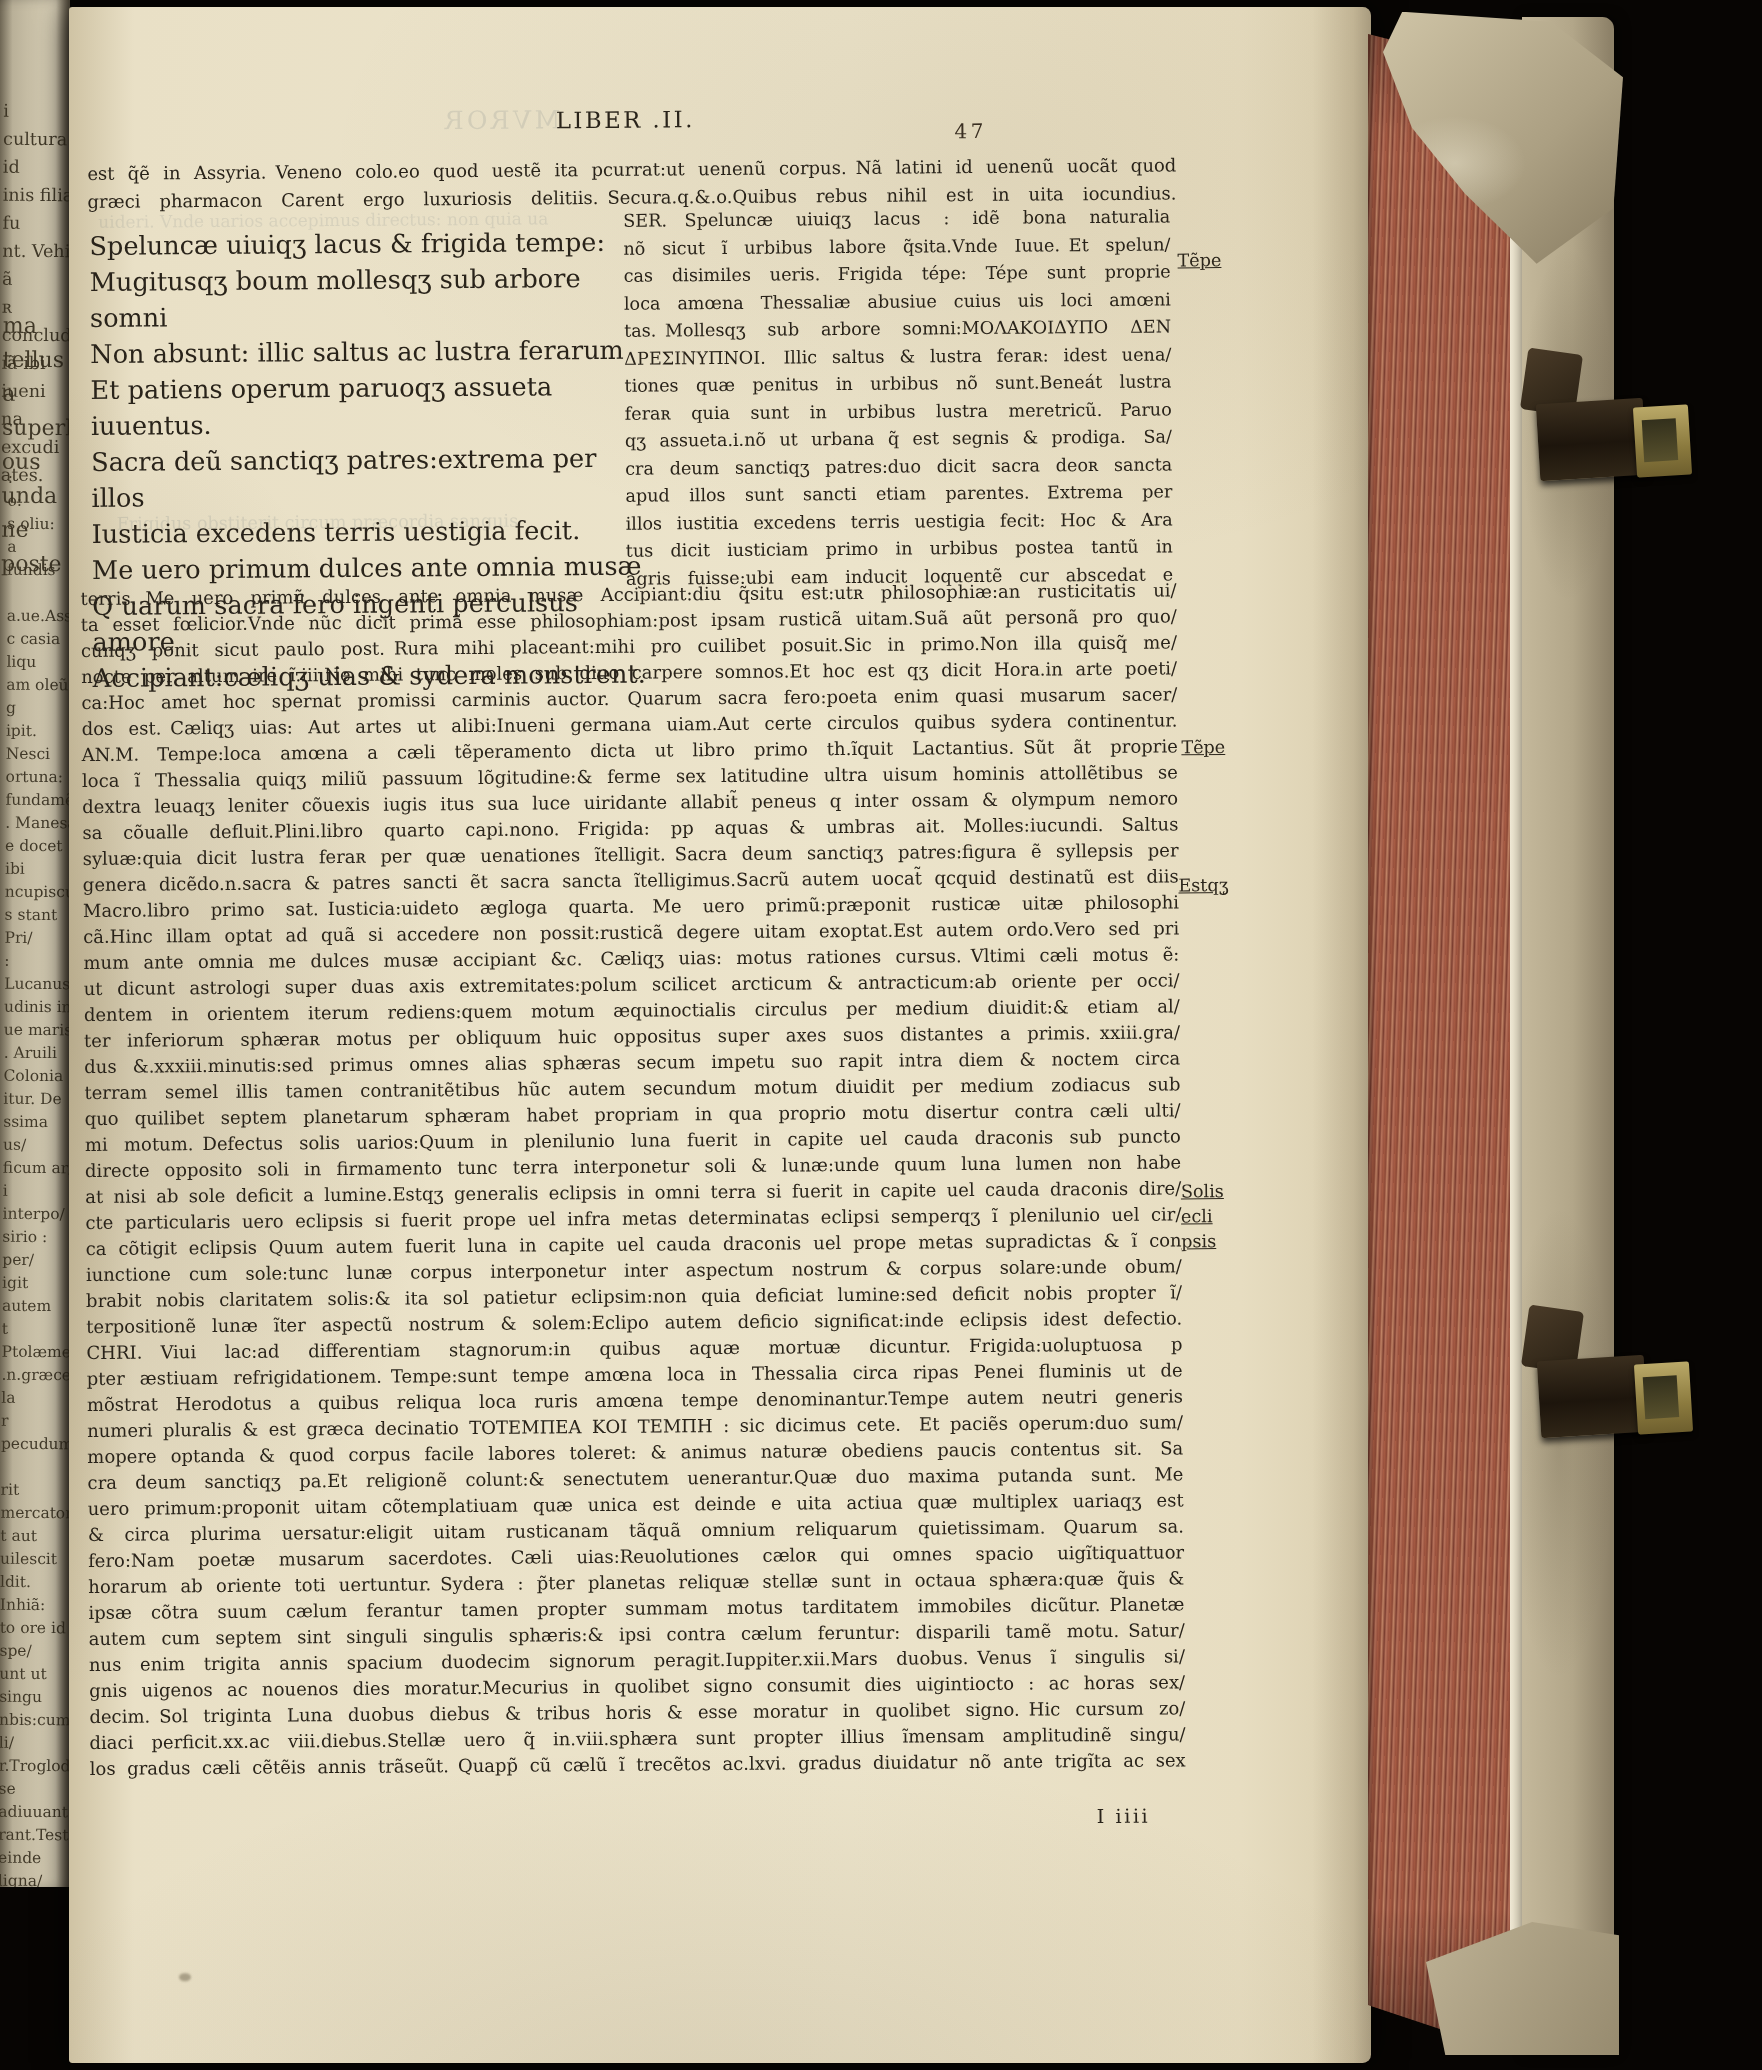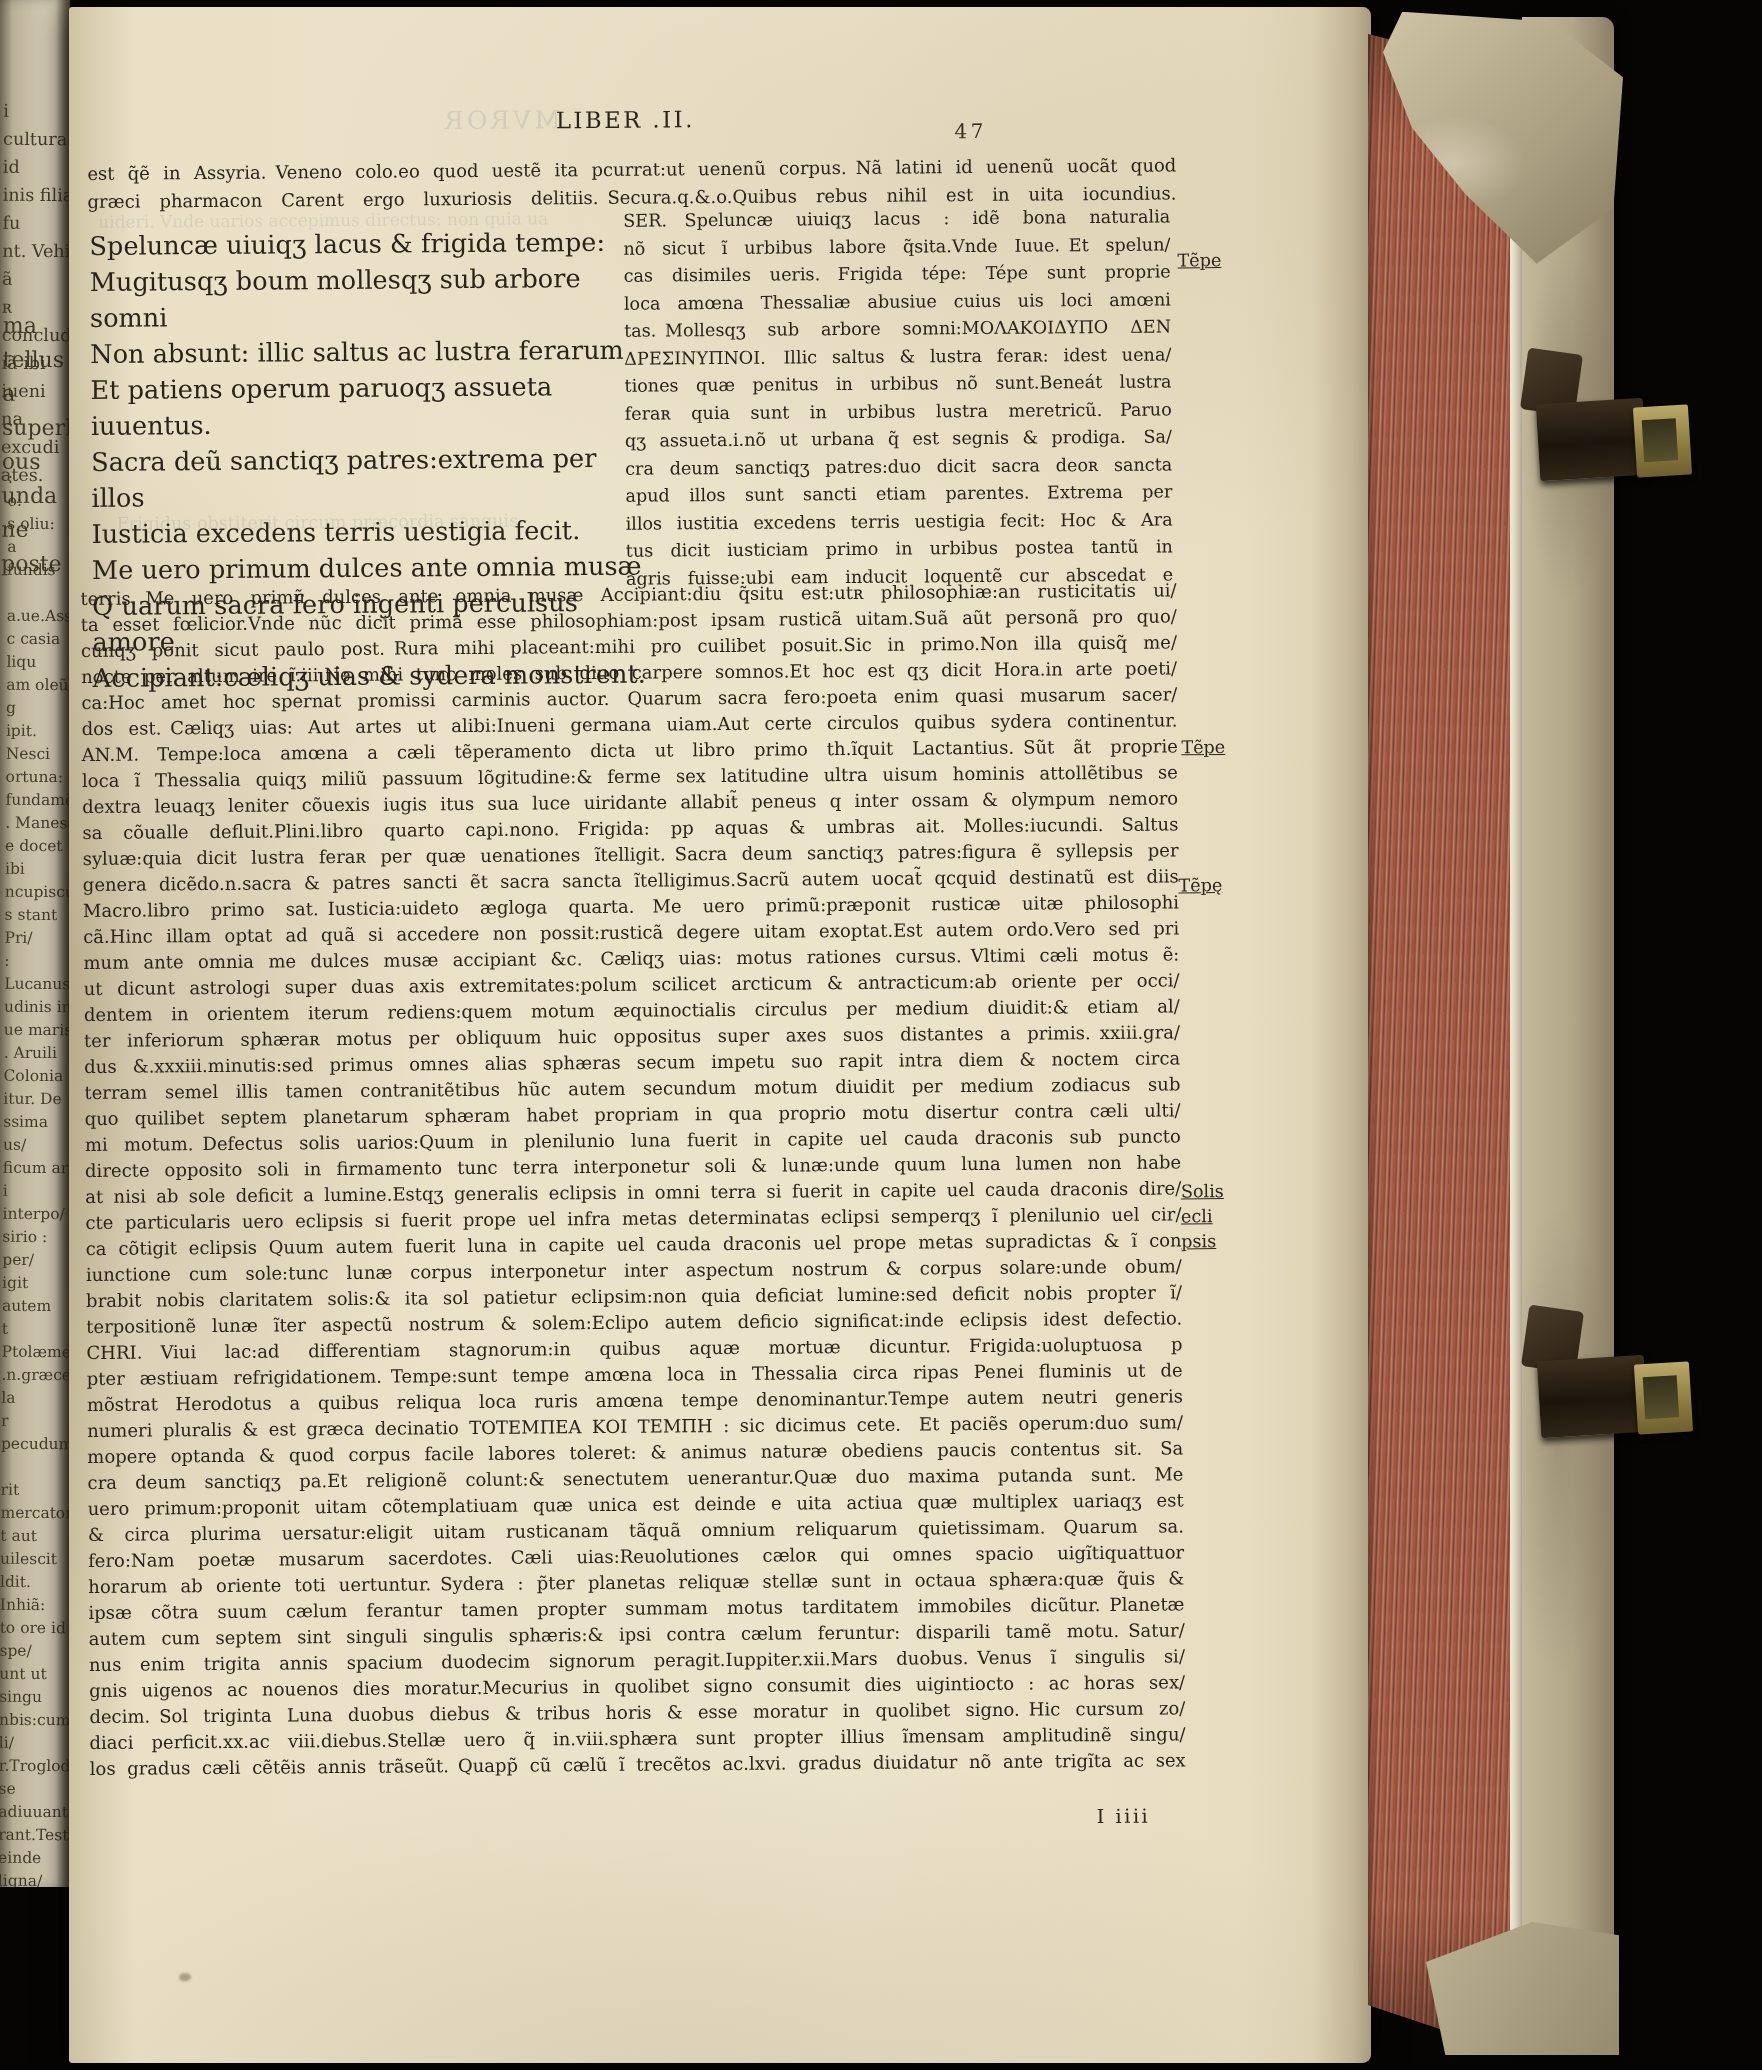--- a/index.html
+++ b/index.html
@@ -207,21 +207,21 @@
 feraʀ quia sunt in urbibus lustra meretricũ.  Paruo
 qʒ assueta.i.nõ ut urbana q̃ est segnis &amp; prodiga.  Sa/
 cra deum sanctiqʒ patres:duo dicit sacra deoʀ sancta
 apud illos sunt sancti etiam parentes.  Extrema per
 illos iustitia excedens terris uestigia fecit: Hoc &amp; Ara
 tus dicit iusticiam primo in urbibus postea tantũ in
 agris fuisse:ubi eam inducit loquentẽ cur abscedat e</div>
 
     <div class="margin-note mn-tepe1">Tẽpe</div>
     <div class="margin-note mn-tepe2">Tẽpe</div>
-    <div class="margin-note mn-sacr">Tẽpę</div>
+    <div class="margin-note mn-sacr">Estqʒ̨</div>
     <div class="margin-note mn-solis">Solis
 ecli
 psis</div>
 
     <div class="bodytext">terris. Me uero primũ dulces ante omnia musæ Accipiant:diu q̃situ est:utʀ philosophiæ:an rusticitatis ui/
 ta esset fœlicior.Vnde nũc dicit primã esse philosophiam:post ipsam rusticã uitam.Suã aũt personã pro quo/
 cunqʒ ponit sicut paulo post. Rura mihi placeant:mihi pro cuilibet posuit.Sic in primo.Non illa quisq̃ me/
 nocte per altum ire ĩ.iii.Ne mihi tunc moles sub diuo carpere somnos.Et hoc est qʒ dicit Hora.in arte poeti/
 ca:Hoc amet hoc spernat promissi carminis auctor.  Quarum sacra fero:poeta enim quasi musarum sacer/
 dos est. Cæliqʒ uias: Aut artes ut alibi:Inueni germana uiam.Aut certe circulos quibus sydera continentur.

